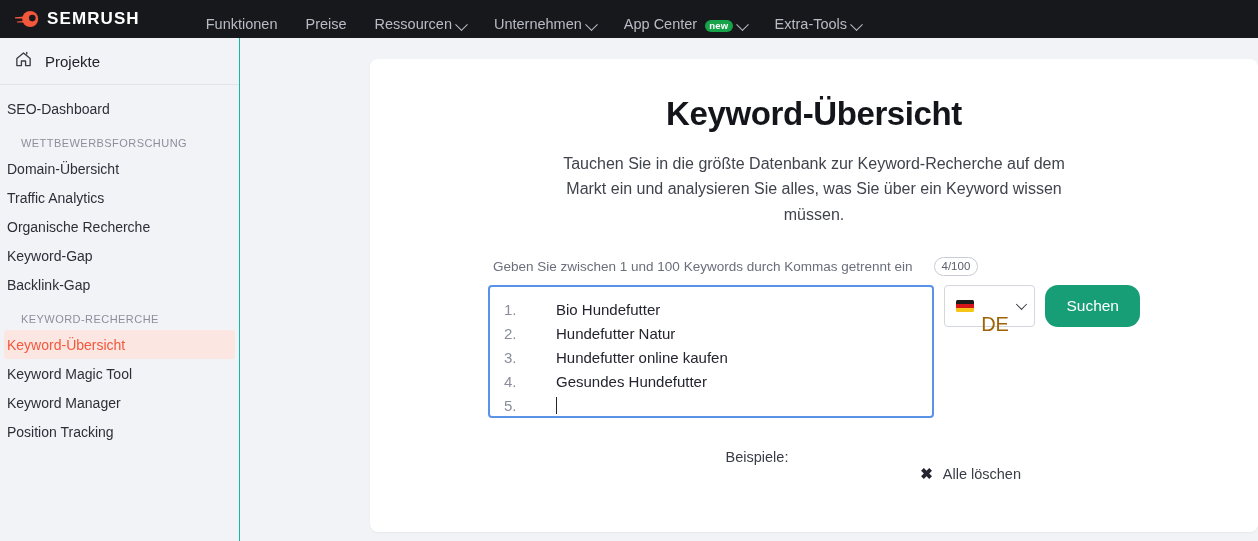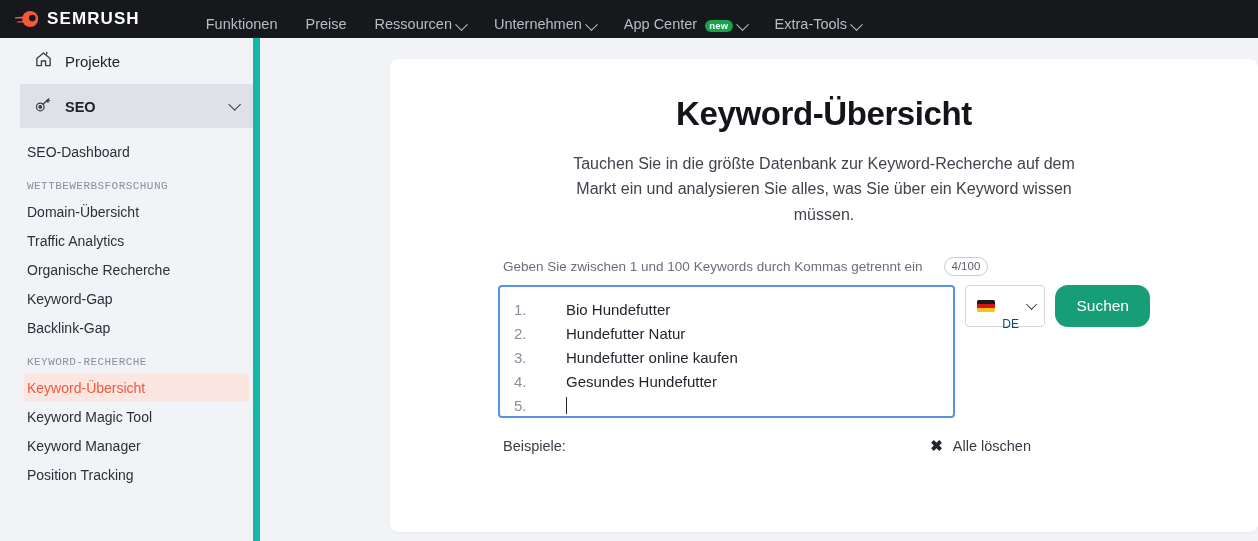--- a/index.html
+++ b/index.html
@@ -44,23 +44,22 @@
     margin-left: 3px;
   }
 
   
   .body-wrap { display: flex; height: 503px; width: 100%; }
 
   
   .sidebar {
     width: 240px; min-width: 240px; height: 100%;
     background: #f2f3f7;
-    border-right: 7px solid #14b8a6;
+    border-right: 1px solid #14b8a6;
     overflow: hidden;
-    margin-left: 20px;
   }
   .side-top {
     height: 47px; display: flex; align-items: center;
     padding-left: 14px; gap: 12px;
     border-bottom: 1px solid #e2e4ea;
     cursor: pointer;
   }
   .side-top .lbl { font-size: 15px; color: #21222c; font-weight: 500; }
   .side-seo {
     height: 43px; display: flex; align-items: center;
@@ -79,23 +78,22 @@
     padding-left: 7px; font-size: 14px; color: #2d2f38;
     cursor: pointer;
   }
   .side-link.first { margin-top: 9px; }
   .side-link.active {
     background: #fbe6e2; color: #f4573b; font-weight: 500;
     border-radius: 3px; margin: 0 4px; padding-left: 3px;
   }
   .side-head {
     font-size: 11px; color: #8b8f9c; letter-spacing: .45px;
-    padding-left: 7px; margin-top: 14px; margin-bottom: 5px;
+    padding-left: 21px; margin-top: 14px; margin-bottom: 5px;
     text-transform: uppercase;
-    font-family: Liberation Mono, monospace;
   }
 
   
   .main {
     flex: 1; height: 100%; background: #f2f3f7;
     padding: 21px 0 0 130px; overflow: hidden;
   }
   .card {
     background: #ffffff;
     border-radius: 8px;
@@ -144,38 +142,38 @@
     display: flex; align-items: center; gap: 7px;
     height: 42px; padding: 0 11px;
     border: 1px solid #d3d6de; border-radius: 4px;
     background: #fff; cursor: pointer;
   }
   .flag {
     width: 18px; height: 12px; border-radius: 1.5px;
     overflow: hidden; display: flex; flex-direction: column;
   }
   .flag i { display: block; height: 4px; width: 100%; }
-  .country .code { font-size: 12px; color: #0c4a6e; font-weight: 500; margin-top: 36px; }
+  .country .code { font-size: 20px; color: #a16207; font-weight: 500; margin-top: 36px; }
   .chev-sm {
     display: inline-block; width: 7.5px; height: 7.5px;
     border-right: 1.6px solid #3a3c45;
     border-bottom: 1.6px solid #3a3c45;
     transform: rotate(45deg) translateY(-2.5px);
   }
   .search-btn {
     height: 42px; padding: 0 21px;
     background: #189e76; color: #fff;
     font-size: 15.5px; font-weight: 500;
     border: none; border-radius: 13px; cursor: pointer;
     font-family: "Liberation Sans", sans-serif;
   }
 
   .ex-row {
     display: flex; align-items: center;
-    width: 533px; margin-top: 19px; padding-left: 5px;
+    width: 533px; margin-top: 31px; padding-left: 5px; flex-direction: column;
   }
   .ex-label { font-size: 14.5px; color: #3a3c45; }
   .clear-all {
     margin-left: auto; display: flex; align-items: center; gap: 10px;
     font-size: 14.5px; color: #3a3c45; cursor: pointer;
   }
   .x-icon { font-size: 15px; color: #23242e; font-weight: bold; }
   .ex-links { display: flex; gap: 16px; margin-top: 16px; padding-left: 5px; }
   .ex-link {
     font-size: 14.5px; color: #4d72d6; cursor: pointer;
@@ -232,33 +230,20 @@
     <div class="side-top">
       <span>
         <svg width="19" height="19" viewBox="0 0 20 20" fill="none" stroke="#3a3c45" stroke-width="1.4">
           <path d="M3 9 L10 3.2 L17 9 V16.4 H12.2 V11.6 H7.8 V16.4 H3 Z" stroke-linejoin="round"></path>
           <path d="M13.4 4.2 V2.6" stroke-linecap="round"></path>
         </svg>
       </span>
       <span class="lbl">Projekte</span>
     </div>
 
-    <div class="side-seo">
-      <span>
-        <svg width="19" height="19" viewBox="0 0 20 20" fill="none" stroke="#3a3c45" stroke-width="1.3">
-          <circle cx="6.6" cy="12.6" r="4"></circle>
-          <circle cx="6.6" cy="12.6" r="1.3" fill="#3a3c45"></circle>
-          <path d="M9.6 9.8 L15.6 4" stroke-linecap="round"></path>
-          <path d="M13.2 6.4 L15 7.5" stroke-linecap="round"></path>
-          <path d="M14.6 5 L16.3 6.1" stroke-linecap="round"></path>
-        </svg>
-      </span>
-      <span class="lbl">SEO</span>
-      <span class="chev-dark"></span>
-    </div>
 
     <div class="side-link first">
       <span>SEO-Dashboard</span>
     </div>
 
     <div class="side-head">WETTBEWERBSFORSCHUNG</div>
     <div class="side-link">
       <span>Domain-Übersicht</span>
     </div>
     <div class="side-link">

